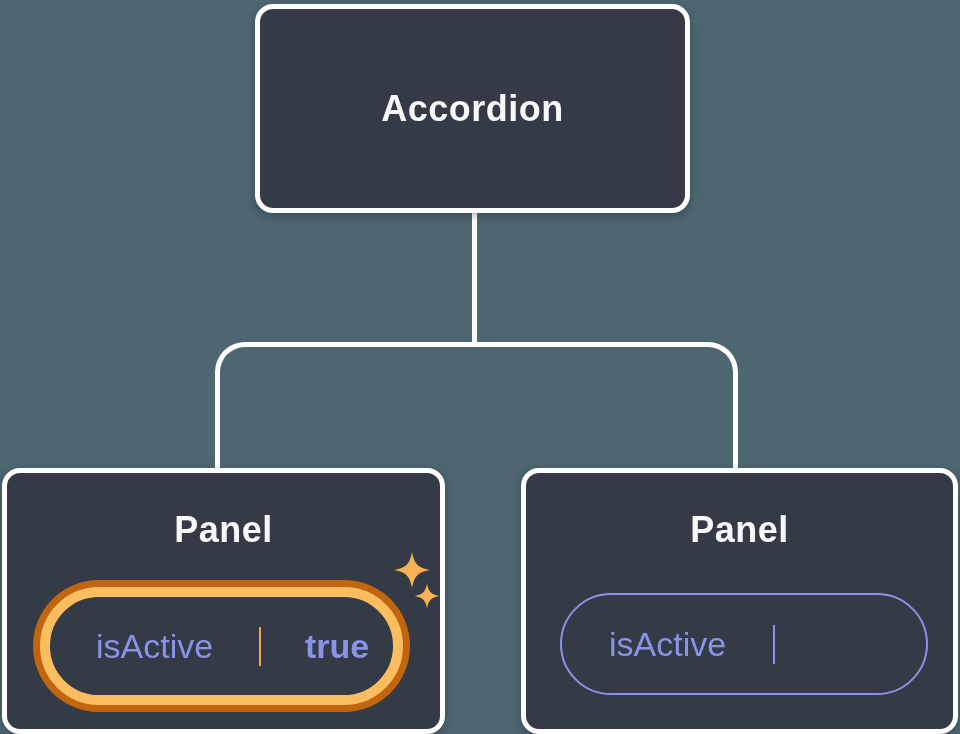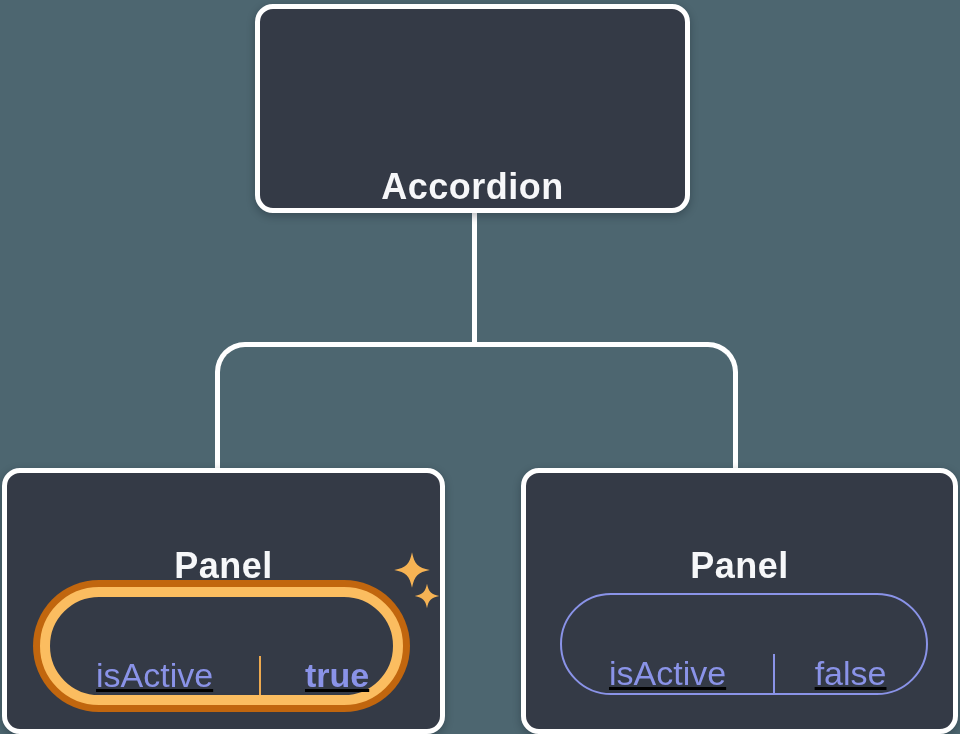--- a/index.html
+++ b/index.html
@@ -19,35 +19,35 @@
   }
 
   
   .node{
     position:absolute;background:#343a46;border:5px solid #ffffff;
     box-sizing:border-box;border-radius:18px;
     box-shadow:0 3px 8px rgba(10,16,28,0.30);
   }
   .node-accordion{
     left:255px;top:4px;width:435px;height:209px;
-    display:flex;align-items:flex-end;justify-content:center;
+    display:flex;align-items:center;justify-content:center;
   }
   .node-title{
     color:#f6f7f9;font-size:36px;font-weight:600;letter-spacing:0.5px;
   }
   .node-panel-left{left:2px;top:468px;width:443px;height:266px;}
   .node-panel-right{left:521px;top:468px;width:437px;height:266px;}
   .panel-title{
     position:absolute;top:36px;left:0;width:100%;text-align:center;
-    color:#f6f7f9;font-size:36px;font-weight:600;letter-spacing:0.5px;margin-top:36px;
+    color:#f6f7f9;font-size:36px;font-weight:600;letter-spacing:0.5px;
   }
 
   
   .pill{
-    position:absolute;display:flex;align-items:flex-end;box-sizing:border-box;text-decoration:underline;
+    position:absolute;display:flex;align-items:center;box-sizing:border-box;
   }
   .pill .cell{
     display:flex;align-items:center;justify-content:center;
     color:#8a93e8;font-size:34px;
   }
   .pill-active{
     left:33px;top:114px;width:363px;height:118px;
     background:#343a46;border:10px solid #fbbd60;border-radius:70px;
     box-shadow:0 0 0 7px #c1660e;
   }
@@ -92,17 +92,16 @@
     <svg class="sparkle sparkle-small" viewBox="0 0 64 64" aria-hidden="true">
       <path d="M32 2 C36 22 42 28 62 32 C42 36 36 42 32 62 C28 42 22 36 2 32 C22 28 28 22 32 2 Z"></path>
     </svg>
   </div>
 
   <div class="node node-panel-right">
     <div class="panel-title">Panel</div>
 
     <div class="pill pill-inactive">
       <div class="cell cell-name">isActive</div>
-      <div class="cell cell-value">false</div>
     </div>
   </div>
 
 </div>
 
 </body></html>

